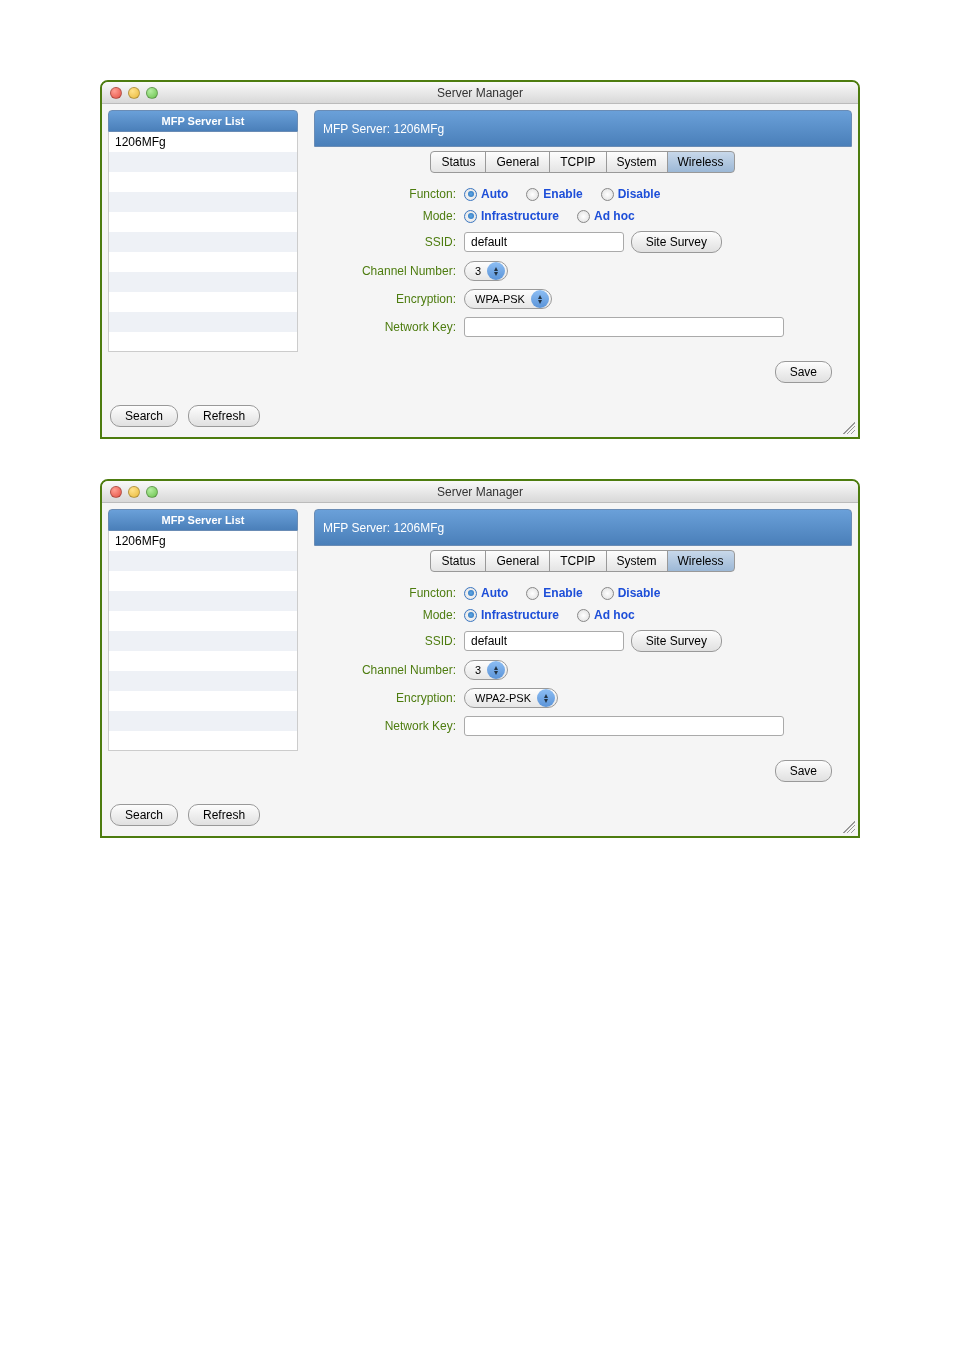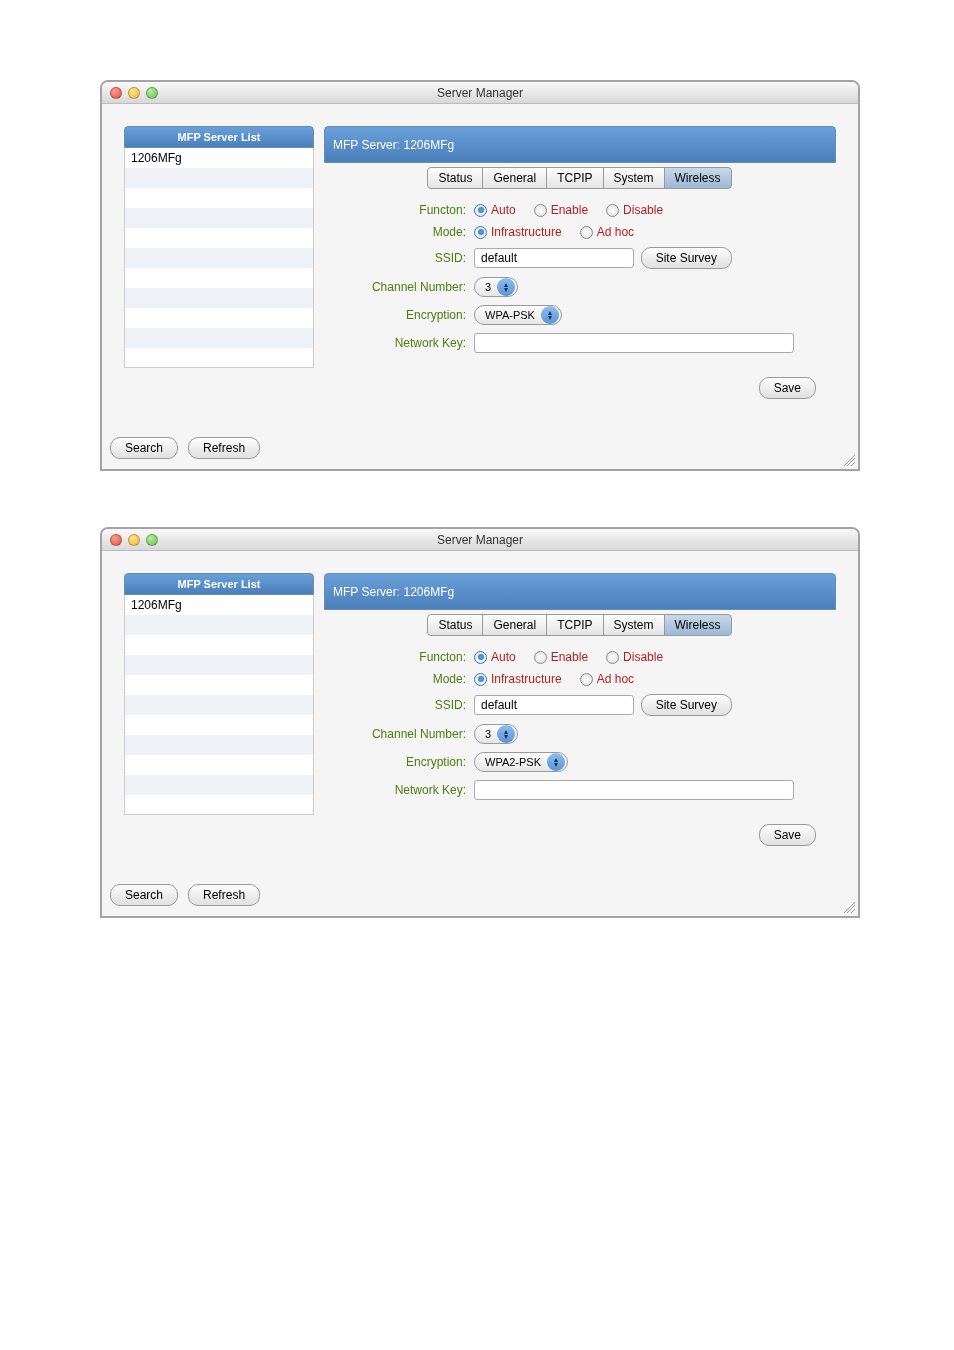--- a/index.html
+++ b/index.html
@@ -3,25 +3,25 @@
   <meta charset="utf-8">
   <style>
     * { margin: 0; padding: 0; box-sizing: border-box; }
     body {
       font-family: "Lucida Grande", Arial, sans-serif;
       font-size: 12px;
       background: #fff;
       padding: 80px 100px;
     }
     .window {
-      border: 2px solid #a3a3a3;
+      border: 2px solid #4d7c0f;
       border-radius: 8px 8px 0 0;
       background: #f5f5f5;
       width: 760px;
-      margin-bottom: 56px;
+      margin-bottom: 40px;
       position: relative;
       overflow: hidden;
     }
     .titlebar {
       height: 22px;
       background: linear-gradient(#f9f9f9, #d8d8d8);
       display: flex;
       align-items: center;
       border-bottom: 1px solid #bbb;
       position: relative;
@@ -42,22 +42,22 @@
     .tl.green { background: radial-gradient(circle at 35% 30%, #b4eda0, #6ac24c); }
     .win-title {
       position: absolute;
       left: 0; right: 0;
       text-align: center;
       font-size: 12px;
       color: #333;
     }
     .content {
       display: flex;
-      padding: 22px;
-      gap: 10px;
+      padding: 6px;
+      gap: 16px;
       min-height: 280px;
       position: relative;
       justify-content: space-between;
     }
     .sidebar { width: 190px; }
     .sidebar-header {
       background: linear-gradient(#6aa0d9, #4a7fb9);
       color: #fff;
       font-weight: bold;
       height: 22px;
@@ -125,21 +125,21 @@
       display:inline-flex; align-items:center; justify-content:center;
       background: radial-gradient(#fff,#ddd);
     }
     .radio.checked {
       border-color: #3b77c2;
     }
     .radio.checked::after {
       content:""; width:6px; height:6px; border-radius:50%;
       background: radial-gradient(#5fa8e6,#2a6fb8);
     }
-    .radiolabel { margin-left: 4px; margin-right: 18px; color:#b91c1c; }
+    .radiolabel { margin-left: 4px; margin-right: 18px; color:#1d4ed8;font-weight:bold; }
     .textinput {
       border: 1px solid #aaa;
       background: #fff;
       height: 20px;
       padding: 2px 6px;
       font-size: 12px;
       width: 160px;
       border-radius: 3px;
     }
     .textinput.wide { width: 320px; }

